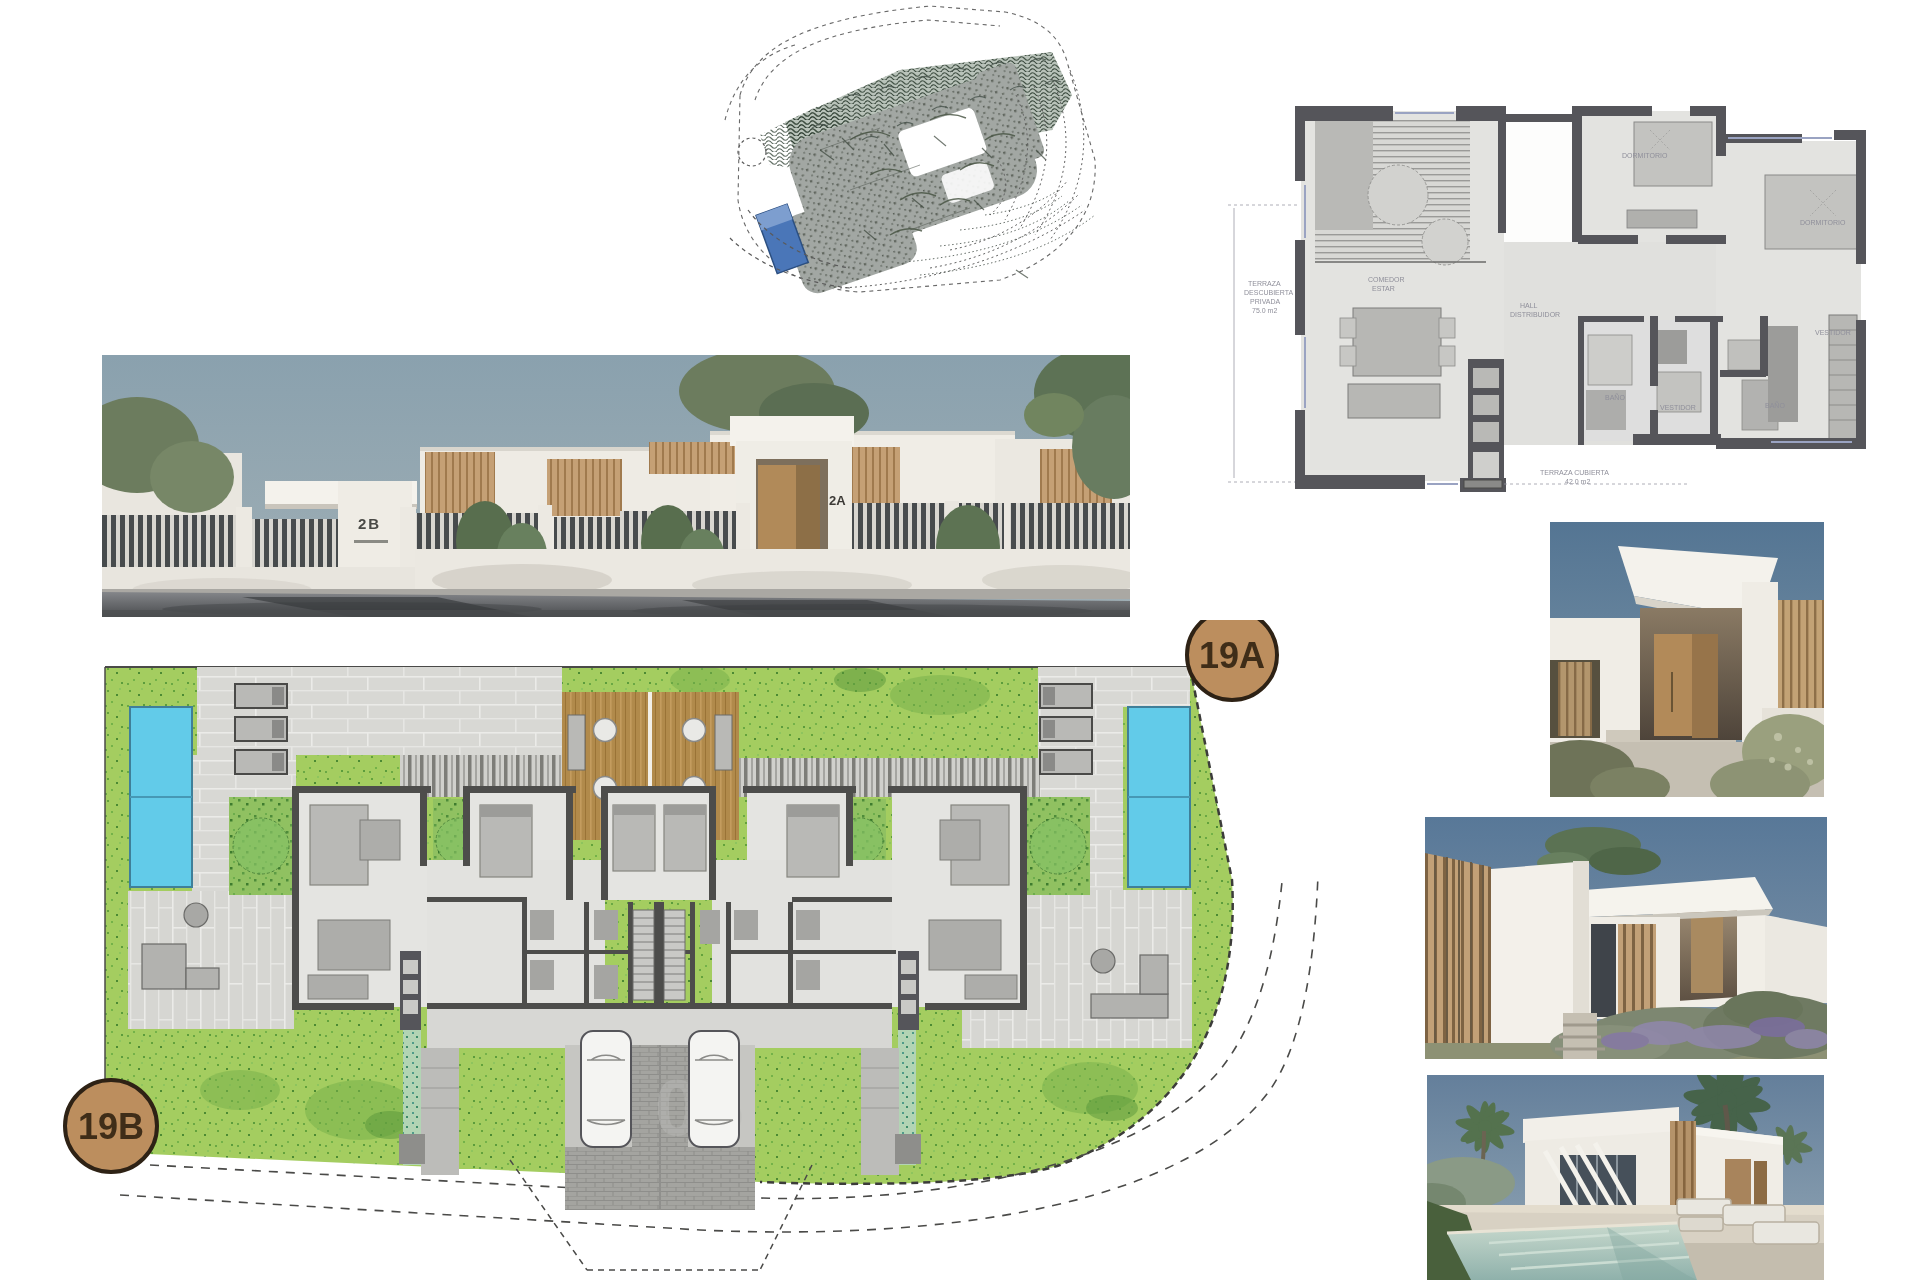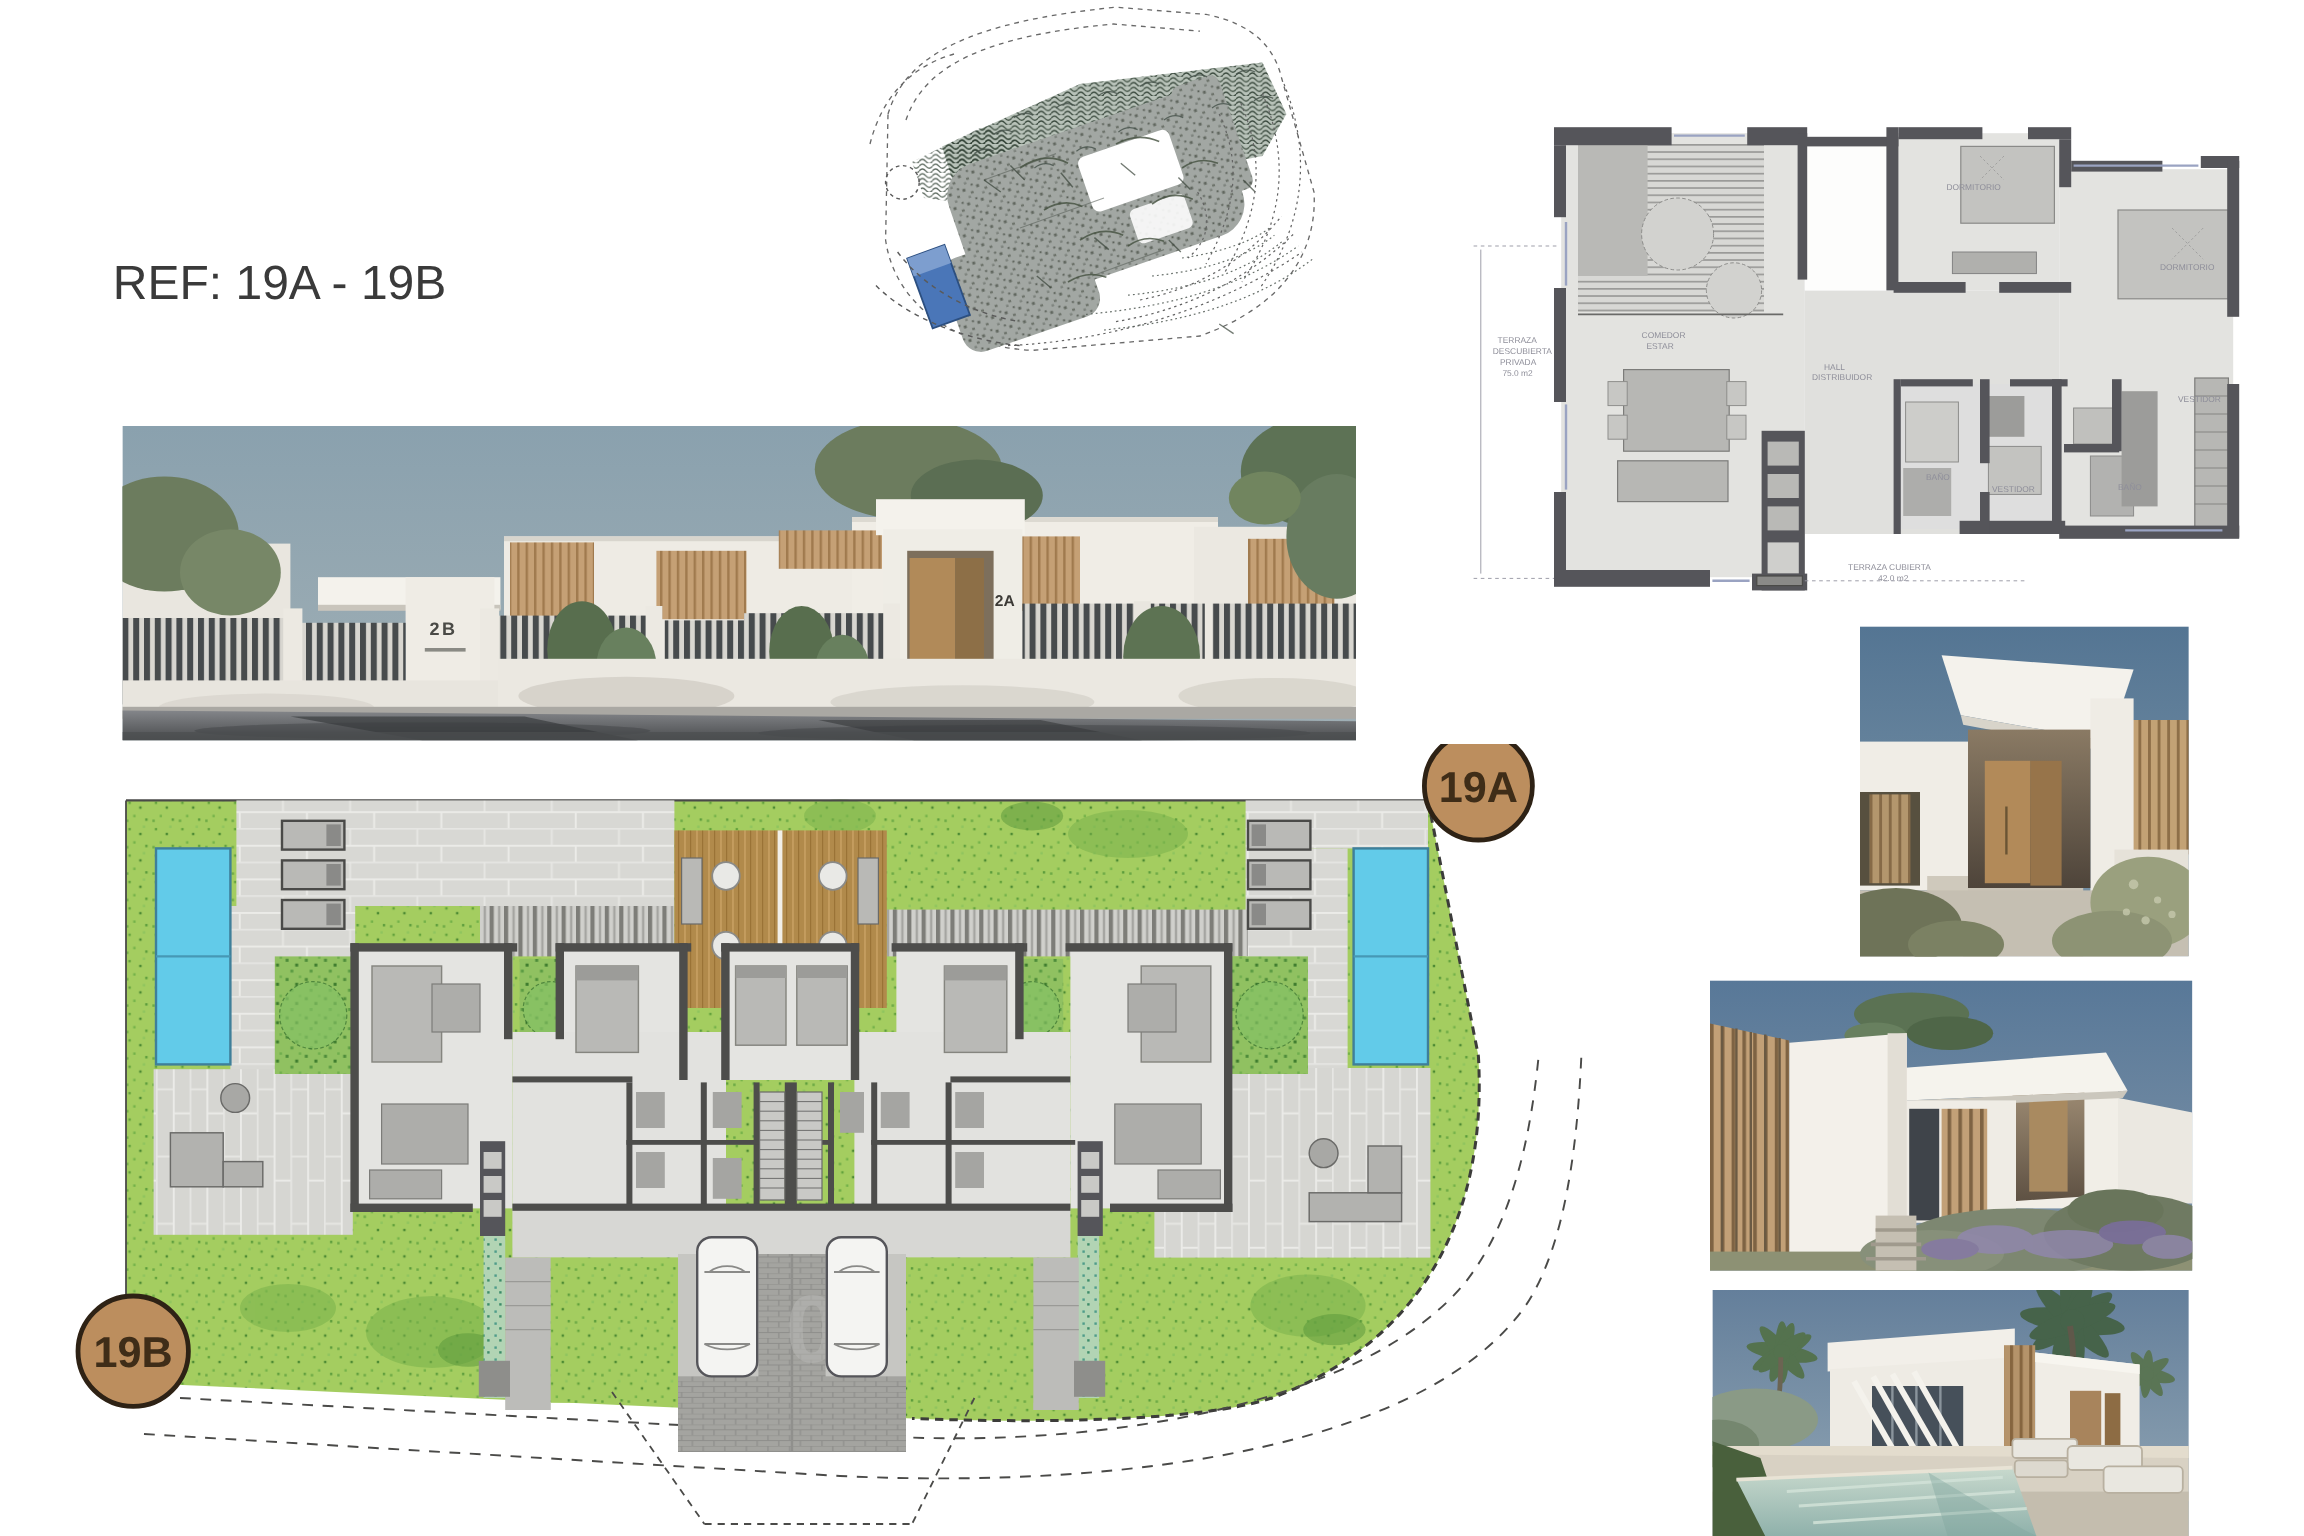--- a/index.html
+++ b/index.html
@@ -4,21 +4,20 @@
 <style>
 html,body{margin:0;padding:0;background:#ffffff;}
 body{font-family:"Liberation Sans",sans-serif;}
 #page{position:relative;width:1920px;height:1280px;background:#ffffff;overflow:hidden;}
 .abs{position:absolute;}
 </style>
 </head>
 <body>
 <div id="page">
 
-<div class="abs" style="left:94px;top:214px;font-size:40px;color:#3a3a3a;letter-spacing:0px;">REF: 19A - 19B</div>
 
 <svg class="abs" style="left:700px;top:0px" width="410" height="300" viewBox="0 0 410 300">
 <defs>
 <pattern id="scrib" width="11" height="8" patternUnits="userSpaceOnUse">
 <path d="M0,2.5 q2.5,-3.5 5.5,0 t5.5,0" fill="none" stroke="#3e4e41" stroke-width="1.2"></path>
 <path d="M0,6.5 q2.5,-3.5 5.5,0 t5.5,0" fill="none" stroke="#2f3f33" stroke-width="1.1"></path>
 </pattern>
 <pattern id="gspeck" width="12" height="12" patternUnits="userSpaceOnUse">
 <rect width="12" height="12" fill="#a2a7a3"></rect>
 <rect x="2" y="3" width="2.4" height="2.4" fill="#61675f"></rect>

